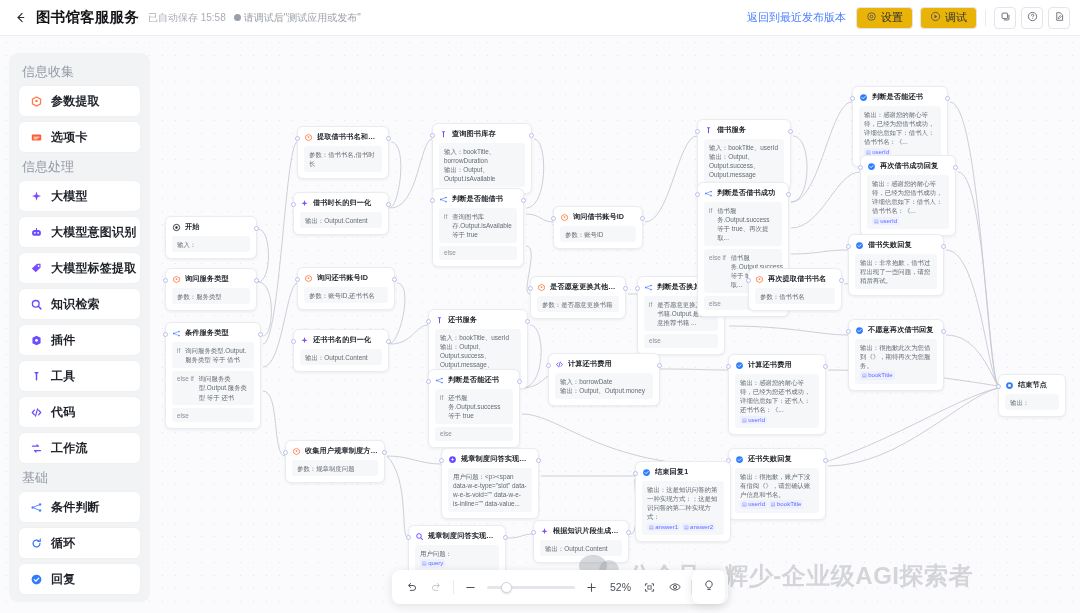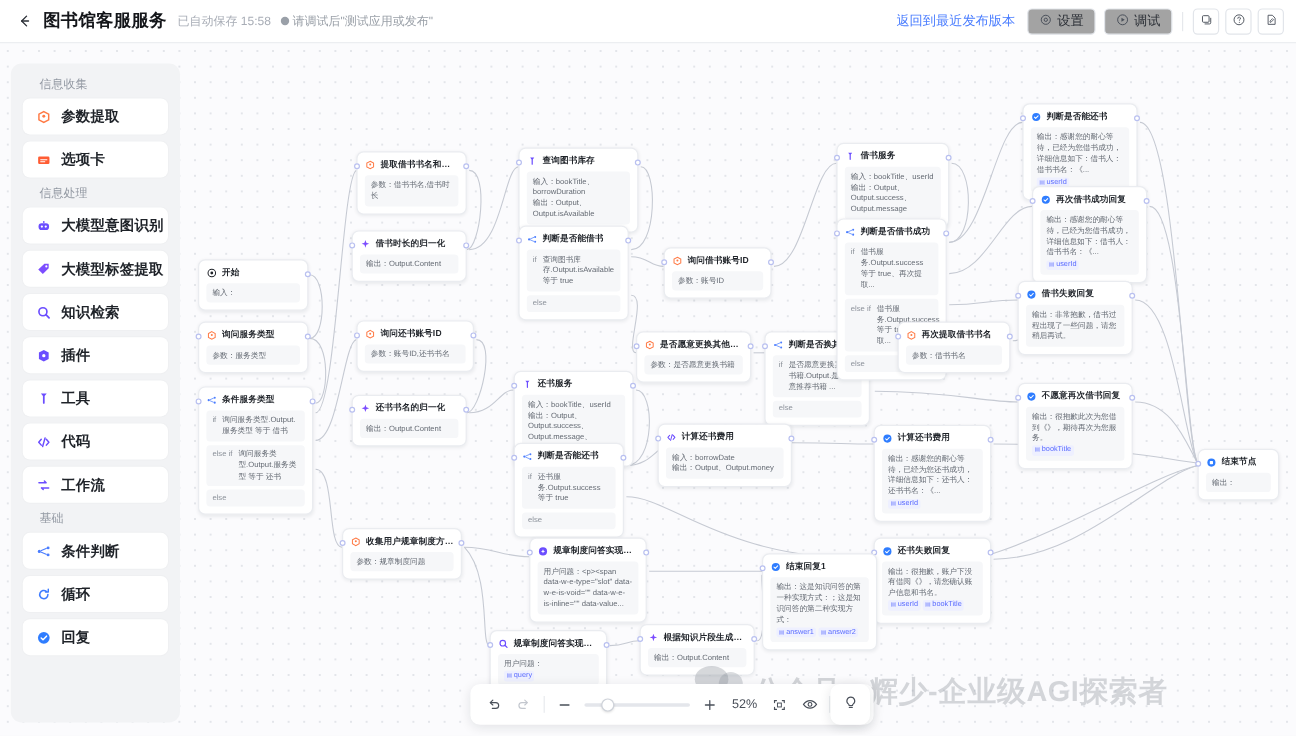--- a/index.html
+++ b/index.html
@@ -27,36 +27,36 @@
   .hint-wrap { display:flex; align-items:center; margin-left:8px; }
   .hint-dot {
     width:7px;height:7px;border-radius:50%;background:#9aa0a8;
     display:inline-block;margin-right:3px;flex:none;
   }
   .hint-text { font-size:10px; color:#9aa0a8; white-space:nowrap; }
   .header-spacer { flex:1 1 auto; }
   .hdr-link { font-size:11px; color:#4a7dff; cursor:pointer; margin-right:10px; white-space:nowrap; }
   .hdr-btn {
     height:22px; padding:0 9px; border:1px solid #e2e5ea; border-radius:4px;
-    background:#a3a3a3; display:flex; align-items:center; gap:4px;
+    background:#eab308; display:flex; align-items:center; gap:4px;
     font-size:11px; color:#2b2f36; cursor:pointer; margin-right:7px; white-space:nowrap;
   }
   .hdr-ico-btn {
     width:22px; height:22px; border:1px solid #e2e5ea; border-radius:4px; background:#fff;
     display:flex; align-items:center; justify-content:center; cursor:pointer; margin-left:5px;
   }
   .hdr-divider { width:1px; height:16px; background:#e6e8ec; margin:0 3px 0 1px; }
 
   
   .sidebar {
     position:absolute; left:9px; top:53px; width:141px; height:549px;
     background:#f2f3f5; border-radius:9px; padding:9px 10px 10px 10px;
     z-index:30; overflow:hidden;
   }
-  .side-group { font-size:10px; color:#9399a3; margin:5px 0 5px 14px; }
+  .side-group { font-size:13px; color:#9399a3; margin:5px 0 5px 3px; }
   .side-group:first-child { margin-top:1px; }
   .side-item {
     height:30px; background:#fff; border-radius:6px; margin-bottom:6px;
     display:flex; align-items:center; padding-left:11px; gap:8px; cursor:pointer;
     box-shadow:0 0 0 1px rgba(0,0,0,.012);
   }
   .side-label { font-size:12px; font-weight:700; color:#1f2329; letter-spacing:.2px; }
   .side-ico { width:13px;height:13px; display:flex;align-items:center;justify-content:center; flex:none; }
   .side-ico svg { display:block; }
 
@@ -806,20 +806,28 @@
               <rect x="2.2" y="4.2" width="11.6" height="7.6" rx="1.3" fill="#ff5c33"></rect>
               <path d="M4.4 7.6h7.2M4.4 9.6h5" stroke="#fff" stroke-width="1.1"></path>
             </svg>
           </span>
           <span class="side-label">选项卡</span>
         </div>
         <div class="side-group">信息处理</div>
         <div class="side-item">
           <span class="side-ico">
             <svg width="13" height="13" viewBox="0 0 16 16">
+              <path d="M8 1.9l1.4 4.1 4.2 1.4-4.2 1.4L8 13.1 6.6 8.8 2.4 7.4l4.2-1.4z" fill="#7c4dff"></path>
+            </svg>
+          </span>
+          <span class="side-label">大模型</span>
+        </div>
+        <div class="side-item">
+          <span class="side-ico">
+            <svg width="13" height="13" viewBox="0 0 16 16">
               <rect x="2.6" y="5" width="10.8" height="7" rx="3.2" fill="#6b4dff"></rect>
               <circle cx="6" cy="8.4" r="1.15" fill="#fff"></circle>
               <circle cx="10" cy="8.4" r="1.15" fill="#fff"></circle>
               <path d="M8 2.6v2.2" stroke="#6b4dff" stroke-width="1.3"></path>
             </svg>
           </span>
           <span class="side-label">大模型意图识别</span>
         </div>
         <div class="side-item">
           <span class="side-ico">

